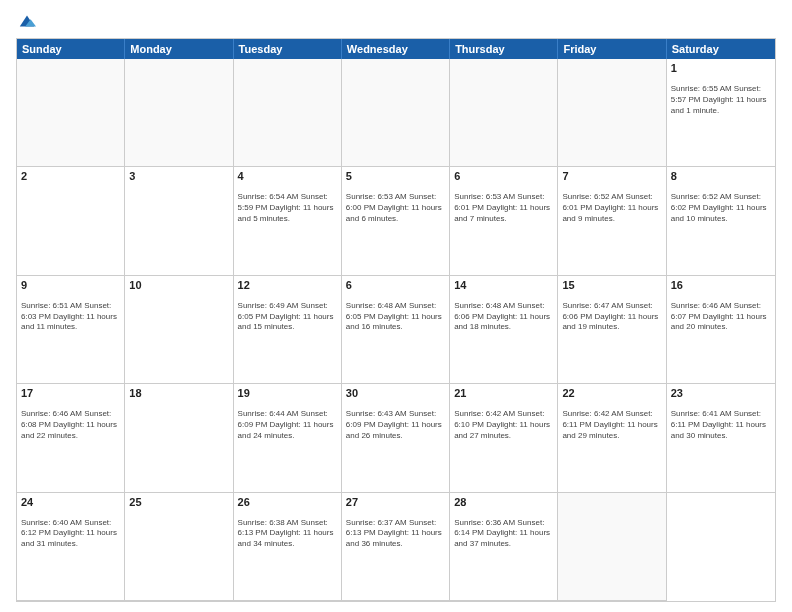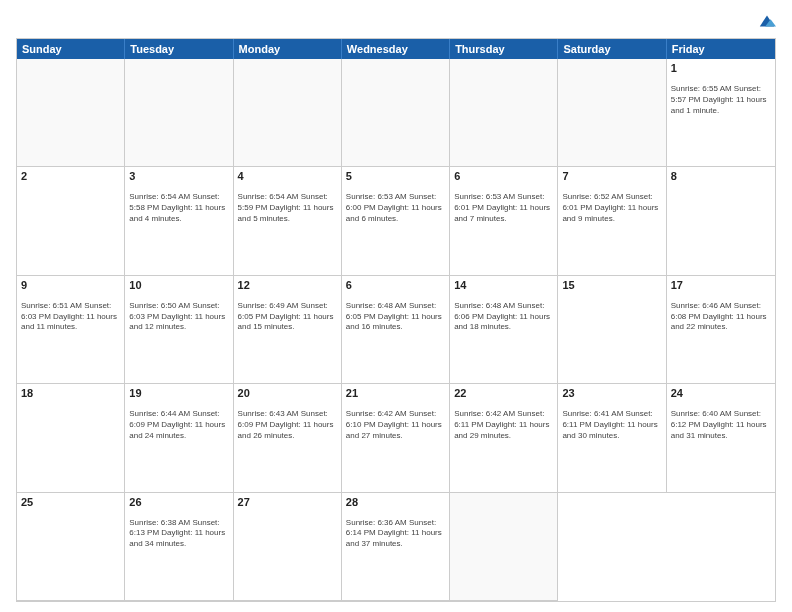--- a/index.html
+++ b/index.html
@@ -9,21 +9,20 @@
       width: 792px;
       height: 612px;
       overflow: hidden;
     }
     .page {
       width: 792px;
       height: 612px;
       padding: 12px 16px 10px 16px;
       display: flex;
       flex-direction: column;
-      align-items: flex-end;
     }
     .header {
       display: flex;
       justify-content: space-between;
       align-items: flex-start;
       margin-bottom: 8px;
     }
     .logo {
       display: flex;
       align-items: center;
@@ -124,50 +123,46 @@
     </div>
     <div class="title-block">
       <div class="calendar-title"></div>
       <div class="calendar-subtitle"></div>
     </div>
   </div>
 
   <div class="calendar">
     <div class="cal-header">
     <div class="cal-header-cell">Sunday</div>
+        <div class="cal-header-cell">Monday</div>
         <div class="cal-header-cell">Tuesday</div>
-        <div class="cal-header-cell">Monday</div>
         <div class="cal-header-cell">Wednesday</div>
         <div class="cal-header-cell">Thursday</div>
+        <div class="cal-header-cell">Friday</div>
         <div class="cal-header-cell">Saturday</div>
-        <div class="cal-header-cell">Friday</div>
       </div>
     <div class="cal-body">
     <div class="cal-cell empty"></div>
         <div class="cal-cell empty"></div>
         <div class="cal-cell empty"></div>
         <div class="cal-cell empty"></div>
         <div class="cal-cell empty"></div>
         <div class="cal-cell empty"></div>
         <div class="cal-cell">
           <span class="day-num">1</span>
           <div class="day-info">Sunrise: 6:55 AM
 Sunset: 5:57 PM
 Daylight: 11 hours
 and 1 minute.</div>
         </div>
         <div class="cal-cell">
           <span class="day-num">2</span>
         </div>
         <div class="cal-cell">
           <span class="day-num">3</span>
-          <div class="day-info">Sunrise: 6:54 AM
-Sunset: 5:58 PM
-Daylight: 11 hours
-and 4 minutes.</div>
         </div>
         <div class="cal-cell">
           <span class="day-num">4</span>
           <div class="day-info">Sunrise: 6:54 AM
 Sunset: 5:59 PM
 Daylight: 11 hours
 and 5 minutes.</div>
         </div>
         <div class="cal-cell">
           <span class="day-num">5</span>
@@ -185,34 +180,34 @@
         </div>
         <div class="cal-cell">
           <span class="day-num">7</span>
           <div class="day-info">Sunrise: 6:52 AM
 Sunset: 6:01 PM
 Daylight: 11 hours
 and 9 minutes.</div>
         </div>
         <div class="cal-cell">
           <span class="day-num">8</span>
+          <div class="day-info">Sunrise: 6:52 AM
+Sunset: 6:02 PM
+Daylight: 11 hours
+and 10 minutes.</div>
         </div>
         <div class="cal-cell">
           <span class="day-num">9</span>
           <div class="day-info">Sunrise: 6:51 AM
 Sunset: 6:03 PM
 Daylight: 11 hours
 and 11 minutes.</div>
         </div>
         <div class="cal-cell">
           <span class="day-num">10</span>
-          <div class="day-info">Sunrise: 6:50 AM
-Sunset: 6:03 PM
-Daylight: 11 hours
-and 12 minutes.</div>
         </div>
         <div class="cal-cell">
           <span class="day-num">12</span>
           <div class="day-info">Sunrise: 6:49 AM
 Sunset: 6:05 PM
 Daylight: 11 hours
 and 15 minutes.</div>
         </div>
         <div class="cal-cell">
           <span class="day-num">6</span>
@@ -223,40 +218,51 @@
         </div>
         <div class="cal-cell">
           <span class="day-num">14</span>
           <div class="day-info">Sunrise: 6:48 AM
 Sunset: 6:06 PM
 Daylight: 11 hours
 and 18 minutes.</div>
         </div>
         <div class="cal-cell">
           <span class="day-num">15</span>
+          <div class="day-info">Sunrise: 6:47 AM
+Sunset: 6:06 PM
+Daylight: 11 hours
+and 19 minutes.</div>
+        </div>
+        <div class="cal-cell">
+          <span class="day-num">16</span>
+          <div class="day-info">Sunrise: 6:46 AM
+Sunset: 6:07 PM
+Daylight: 11 hours
+and 20 minutes.</div>
         </div>
         <div class="cal-cell">
           <span class="day-num">17</span>
           <div class="day-info">Sunrise: 6:46 AM
 Sunset: 6:08 PM
 Daylight: 11 hours
 and 22 minutes.</div>
         </div>
         <div class="cal-cell">
           <span class="day-num">18</span>
         </div>
         <div class="cal-cell">
           <span class="day-num">19</span>
           <div class="day-info">Sunrise: 6:44 AM
 Sunset: 6:09 PM
 Daylight: 11 hours
 and 24 minutes.</div>
         </div>
         <div class="cal-cell">
-          <span class="day-num">20</span>
+          <span class="day-num">30</span>
           <div class="day-info">Sunrise: 6:43 AM
 Sunset: 6:09 PM
 Daylight: 11 hours
 and 26 minutes.</div>
         </div>
         <div class="cal-cell">
           <span class="day-num">21</span>
           <div class="day-info">Sunrise: 6:42 AM
 Sunset: 6:10 PM
 Daylight: 11 hours
@@ -288,20 +294,24 @@
         </div>
         <div class="cal-cell">
           <span class="day-num">26</span>
           <div class="day-info">Sunrise: 6:38 AM
 Sunset: 6:13 PM
 Daylight: 11 hours
 and 34 minutes.</div>
         </div>
         <div class="cal-cell">
           <span class="day-num">27</span>
+          <div class="day-info">Sunrise: 6:37 AM
+Sunset: 6:13 PM
+Daylight: 11 hours
+and 36 minutes.</div>
         </div>
         <div class="cal-cell">
           <span class="day-num">28</span>
           <div class="day-info">Sunrise: 6:36 AM
 Sunset: 6:14 PM
 Daylight: 11 hours
 and 37 minutes.</div>
         </div>
         <div class="cal-cell empty"></div>
       </div>

